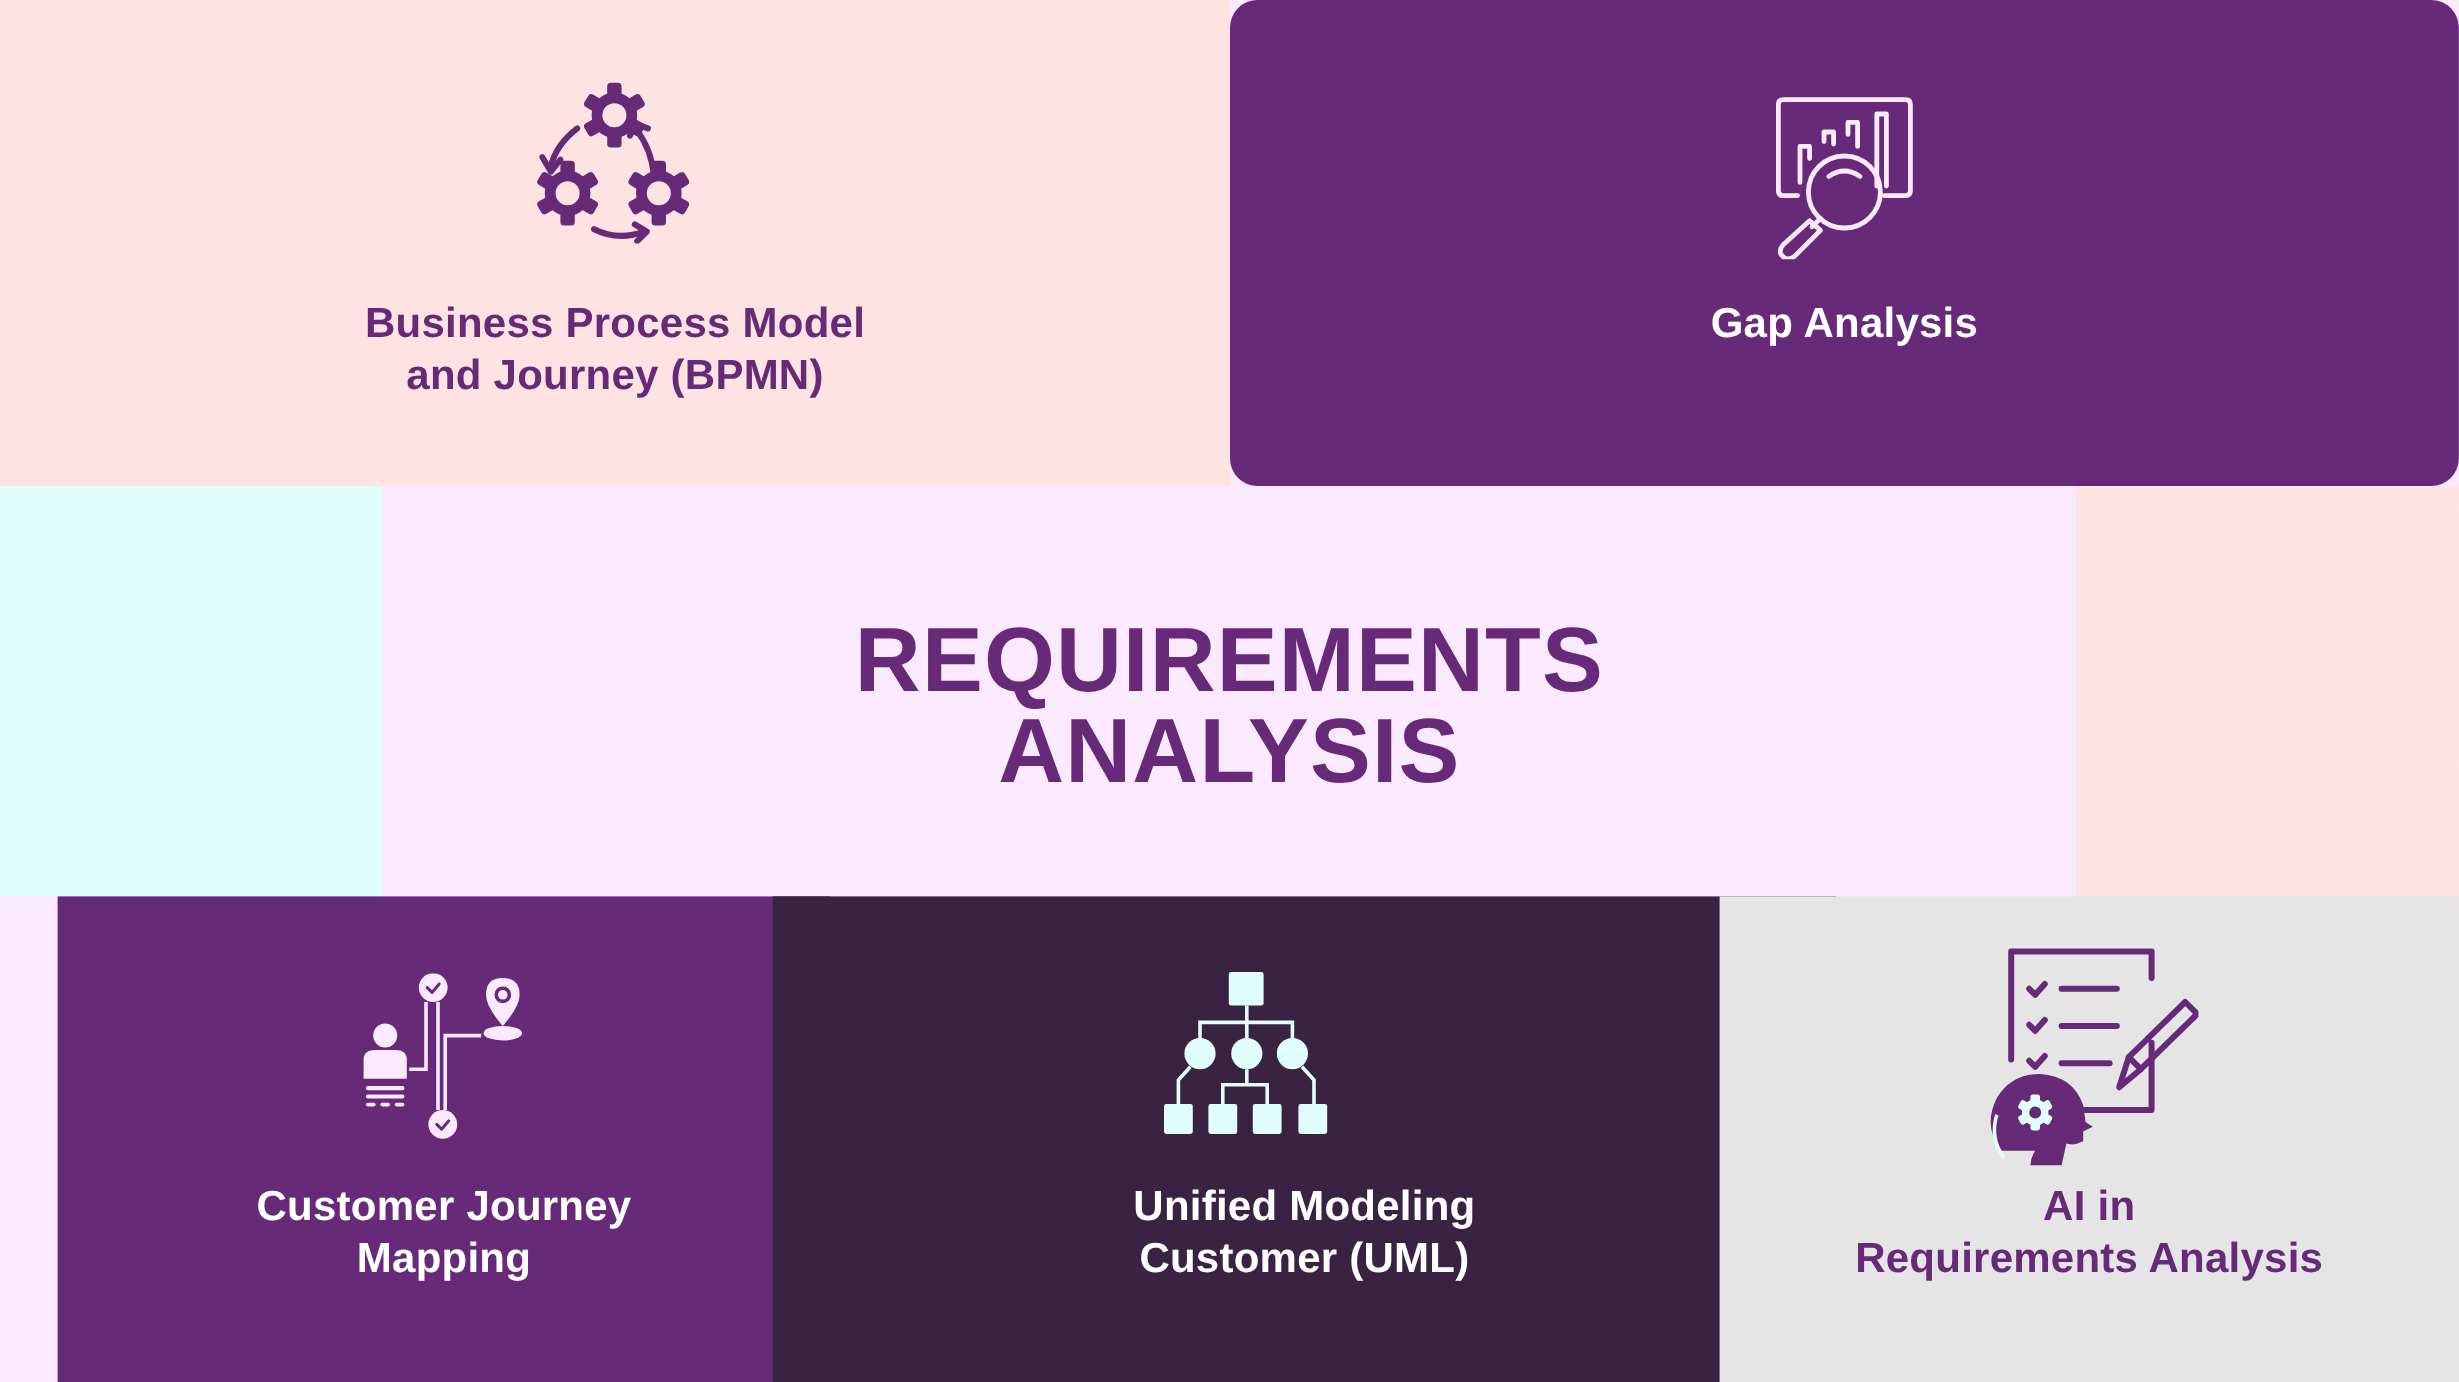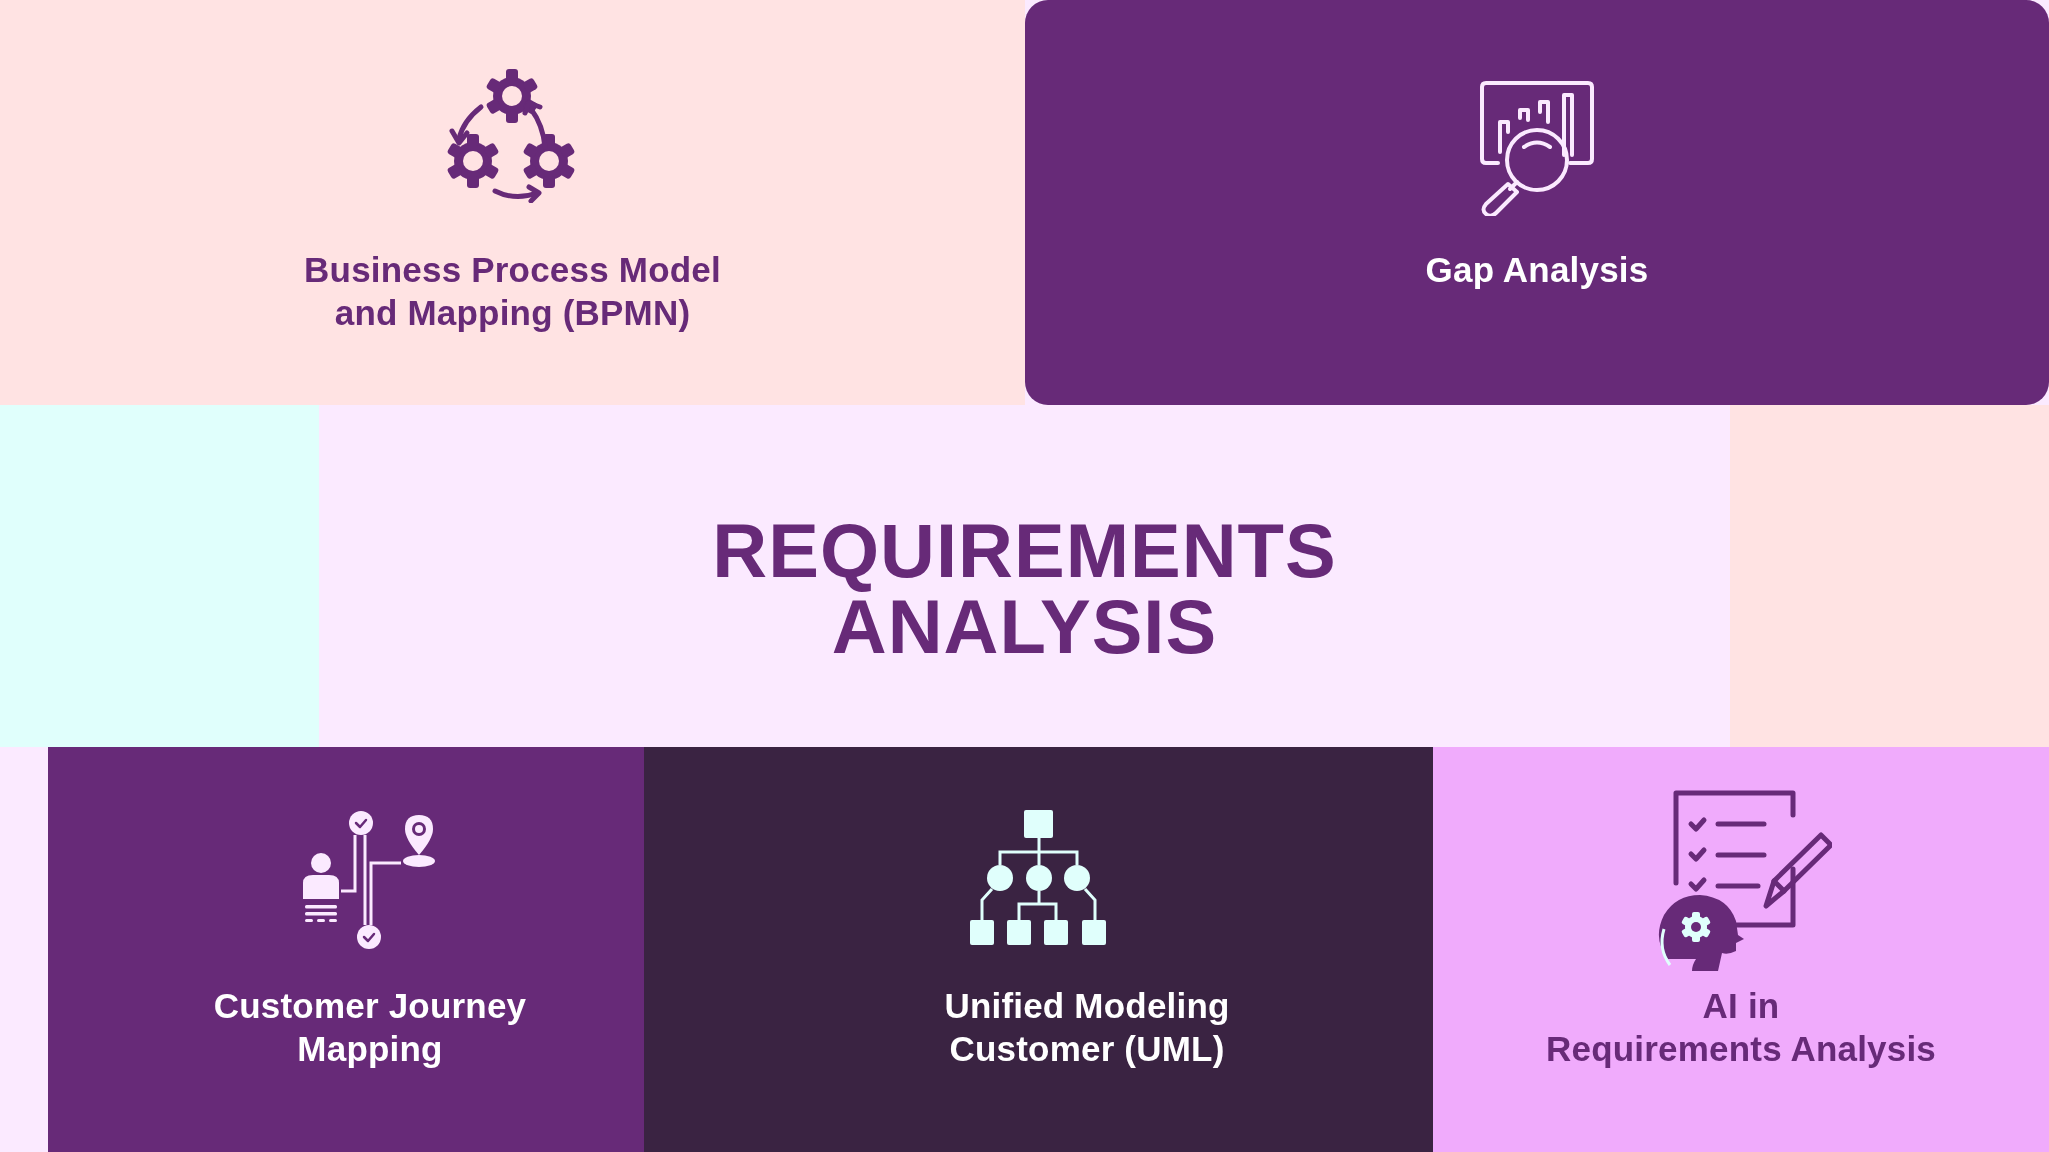--- a/index.html
+++ b/index.html
@@ -45,21 +45,21 @@
     <use href="#gear" x="104" y="96"></use>
     <path d="M36 42 Q18 56 14 74" stroke="#672A78" stroke-width="5" fill="none" stroke-linecap="round"></path>
     <path d="M7 66 L14 78 L22 68" stroke="#672A78" stroke-width="5" fill="none" stroke-linecap="round" stroke-linejoin="round"></path>
     <path d="M100 82 Q98 60 86 44" stroke="#672A78" stroke-width="5" fill="none" stroke-linecap="round"></path>
     <path d="M80 48 L84 38 L95 42" stroke="#672A78" stroke-width="5" fill="none" stroke-linecap="round" stroke-linejoin="round"></path>
     <path d="M50 126 Q70 136 92 128" stroke="#672A78" stroke-width="5" fill="none" stroke-linecap="round"></path>
     <path d="M84 122 L94 128 L86 136" stroke="#672A78" stroke-width="5" fill="none" stroke-linecap="round" stroke-linejoin="round"></path>
   </svg>
   <div class="label" style="top:248px;color:#672A78;">
     <span>Business Process Model</span>
-    <span>and Mapping (BPMN)</span>
+    <span>and Journey (BPMN)</span>
   </div>
 </div>
 
 <div class="panel" style="left:1025px;top:0;width:1024px;height:405px;background:#672A78;border-radius:23px;">
   <svg class="icon" style="left:453px;top:80px;" width="118" height="136" viewBox="0 0 118 136">
     <g stroke="#FBEAFF" stroke-width="4" fill="none" stroke-linecap="round" stroke-linejoin="round">
       <path d="M20 83 L8 83 Q4 83 4 79 L4 7 Q4 3 8 3 L110 3 Q114 3 114 7 L114 79 Q114 83 110 83 L92 83"></path>
       <path d="M22 72 L22 42 L30 42 L30 52"></path>
       <path d="M42 38 L42 30 L50 30 L50 40"></path>
       <path d="M62 32 L62 22 L70 22 L70 42"></path>
@@ -137,21 +137,21 @@
       <path d="M69 81 L69 94"></path>
       <path d="M49 110 L49 94 L86 94 L86 110"></path>
     </g>
   </svg>
   <div class="label" style="top:237px;color:#FFFFFF;">
     <span>Unified Modeling</span>
     <span>Customer (UML)</span>
   </div>
 </div>
 
-<div class="panel" style="left:1433px;top:747px;width:616px;height:405px;background:#f0abfc;">
+<div class="panel" style="left:1433px;top:747px;width:616px;height:405px;background:#e5e5e5;">
   <svg class="icon" style="left:223px;top:42px;" width="176" height="190" viewBox="0 0 176 190">
     <g stroke="#672A78" stroke-width="5" fill="none" stroke-linecap="round" stroke-linejoin="round">
       <path d="M20 94 L20 4 L137 4 L137 26"></path>
       <path d="M137 80 L137 136 L60 136"></path>
       <path d="M35 35 L40 40 L48 31"></path>
       <path d="M35 65 L40 70 L48 61"></path>
       <path d="M35 95 L40 100 L48 91"></path>
       <path d="M62 35 L108 35"></path>
       <path d="M62 66 L108 66"></path>
       <path d="M62 97 L102 97"></path>

